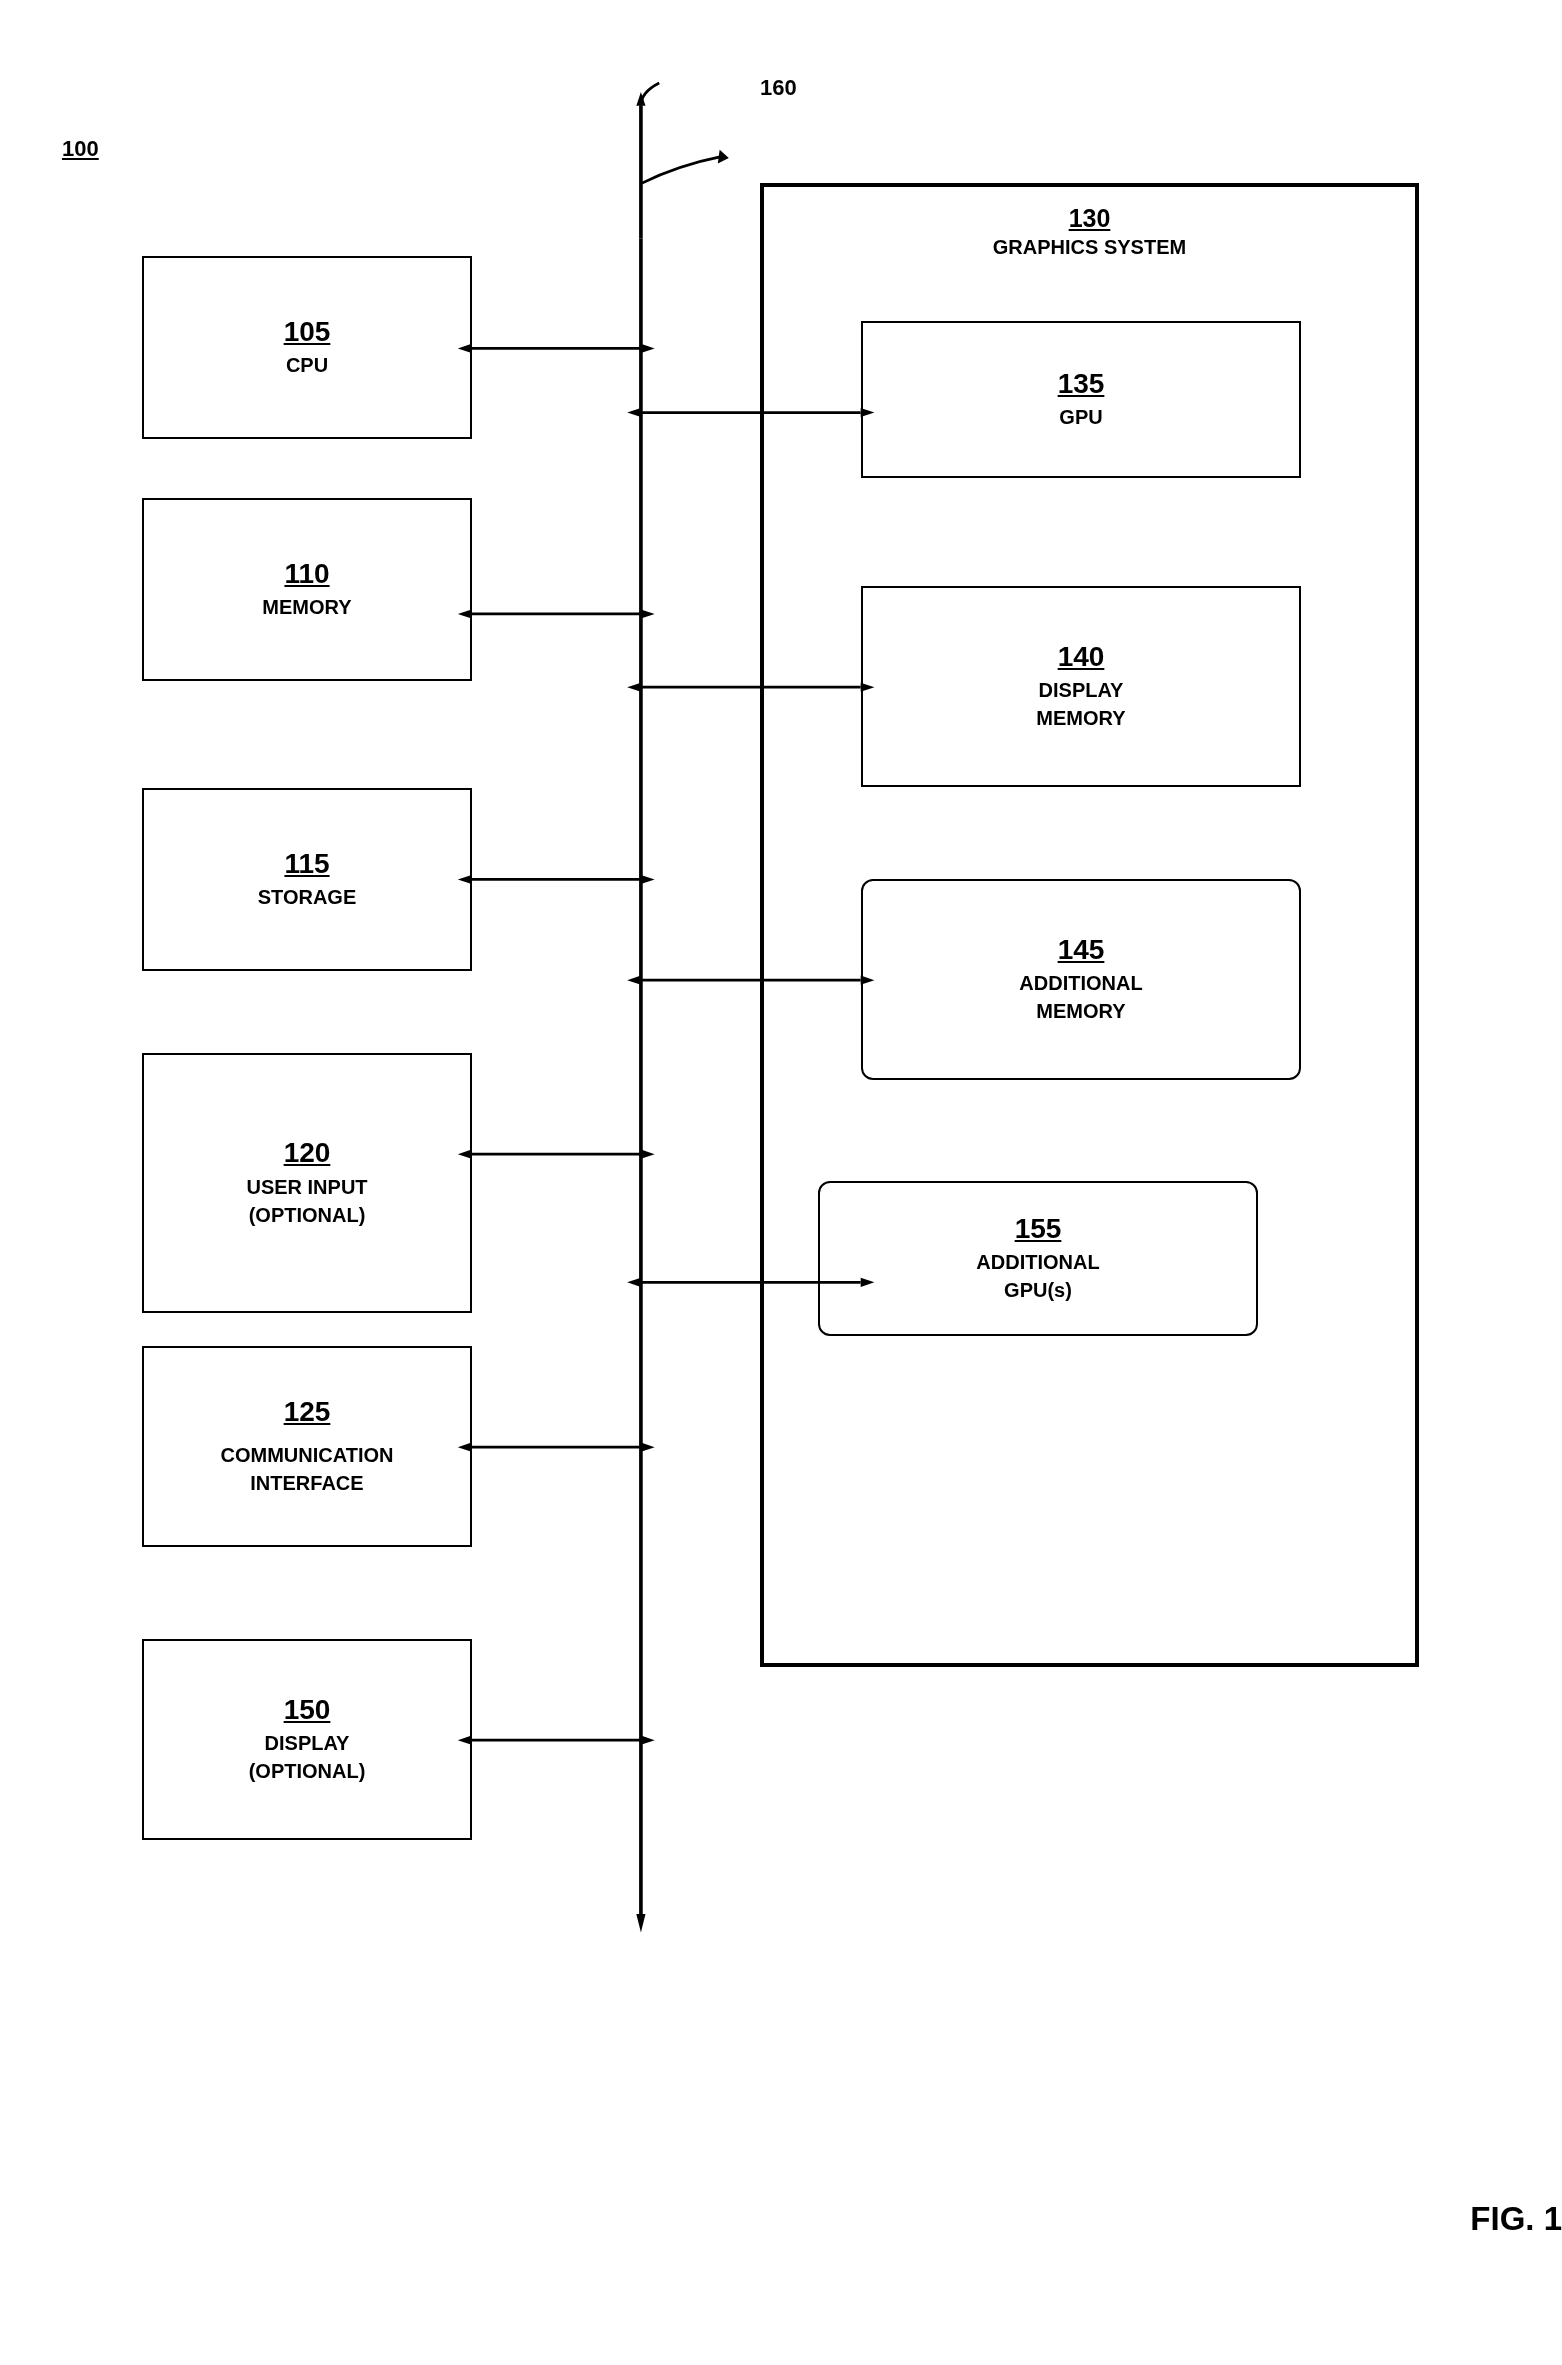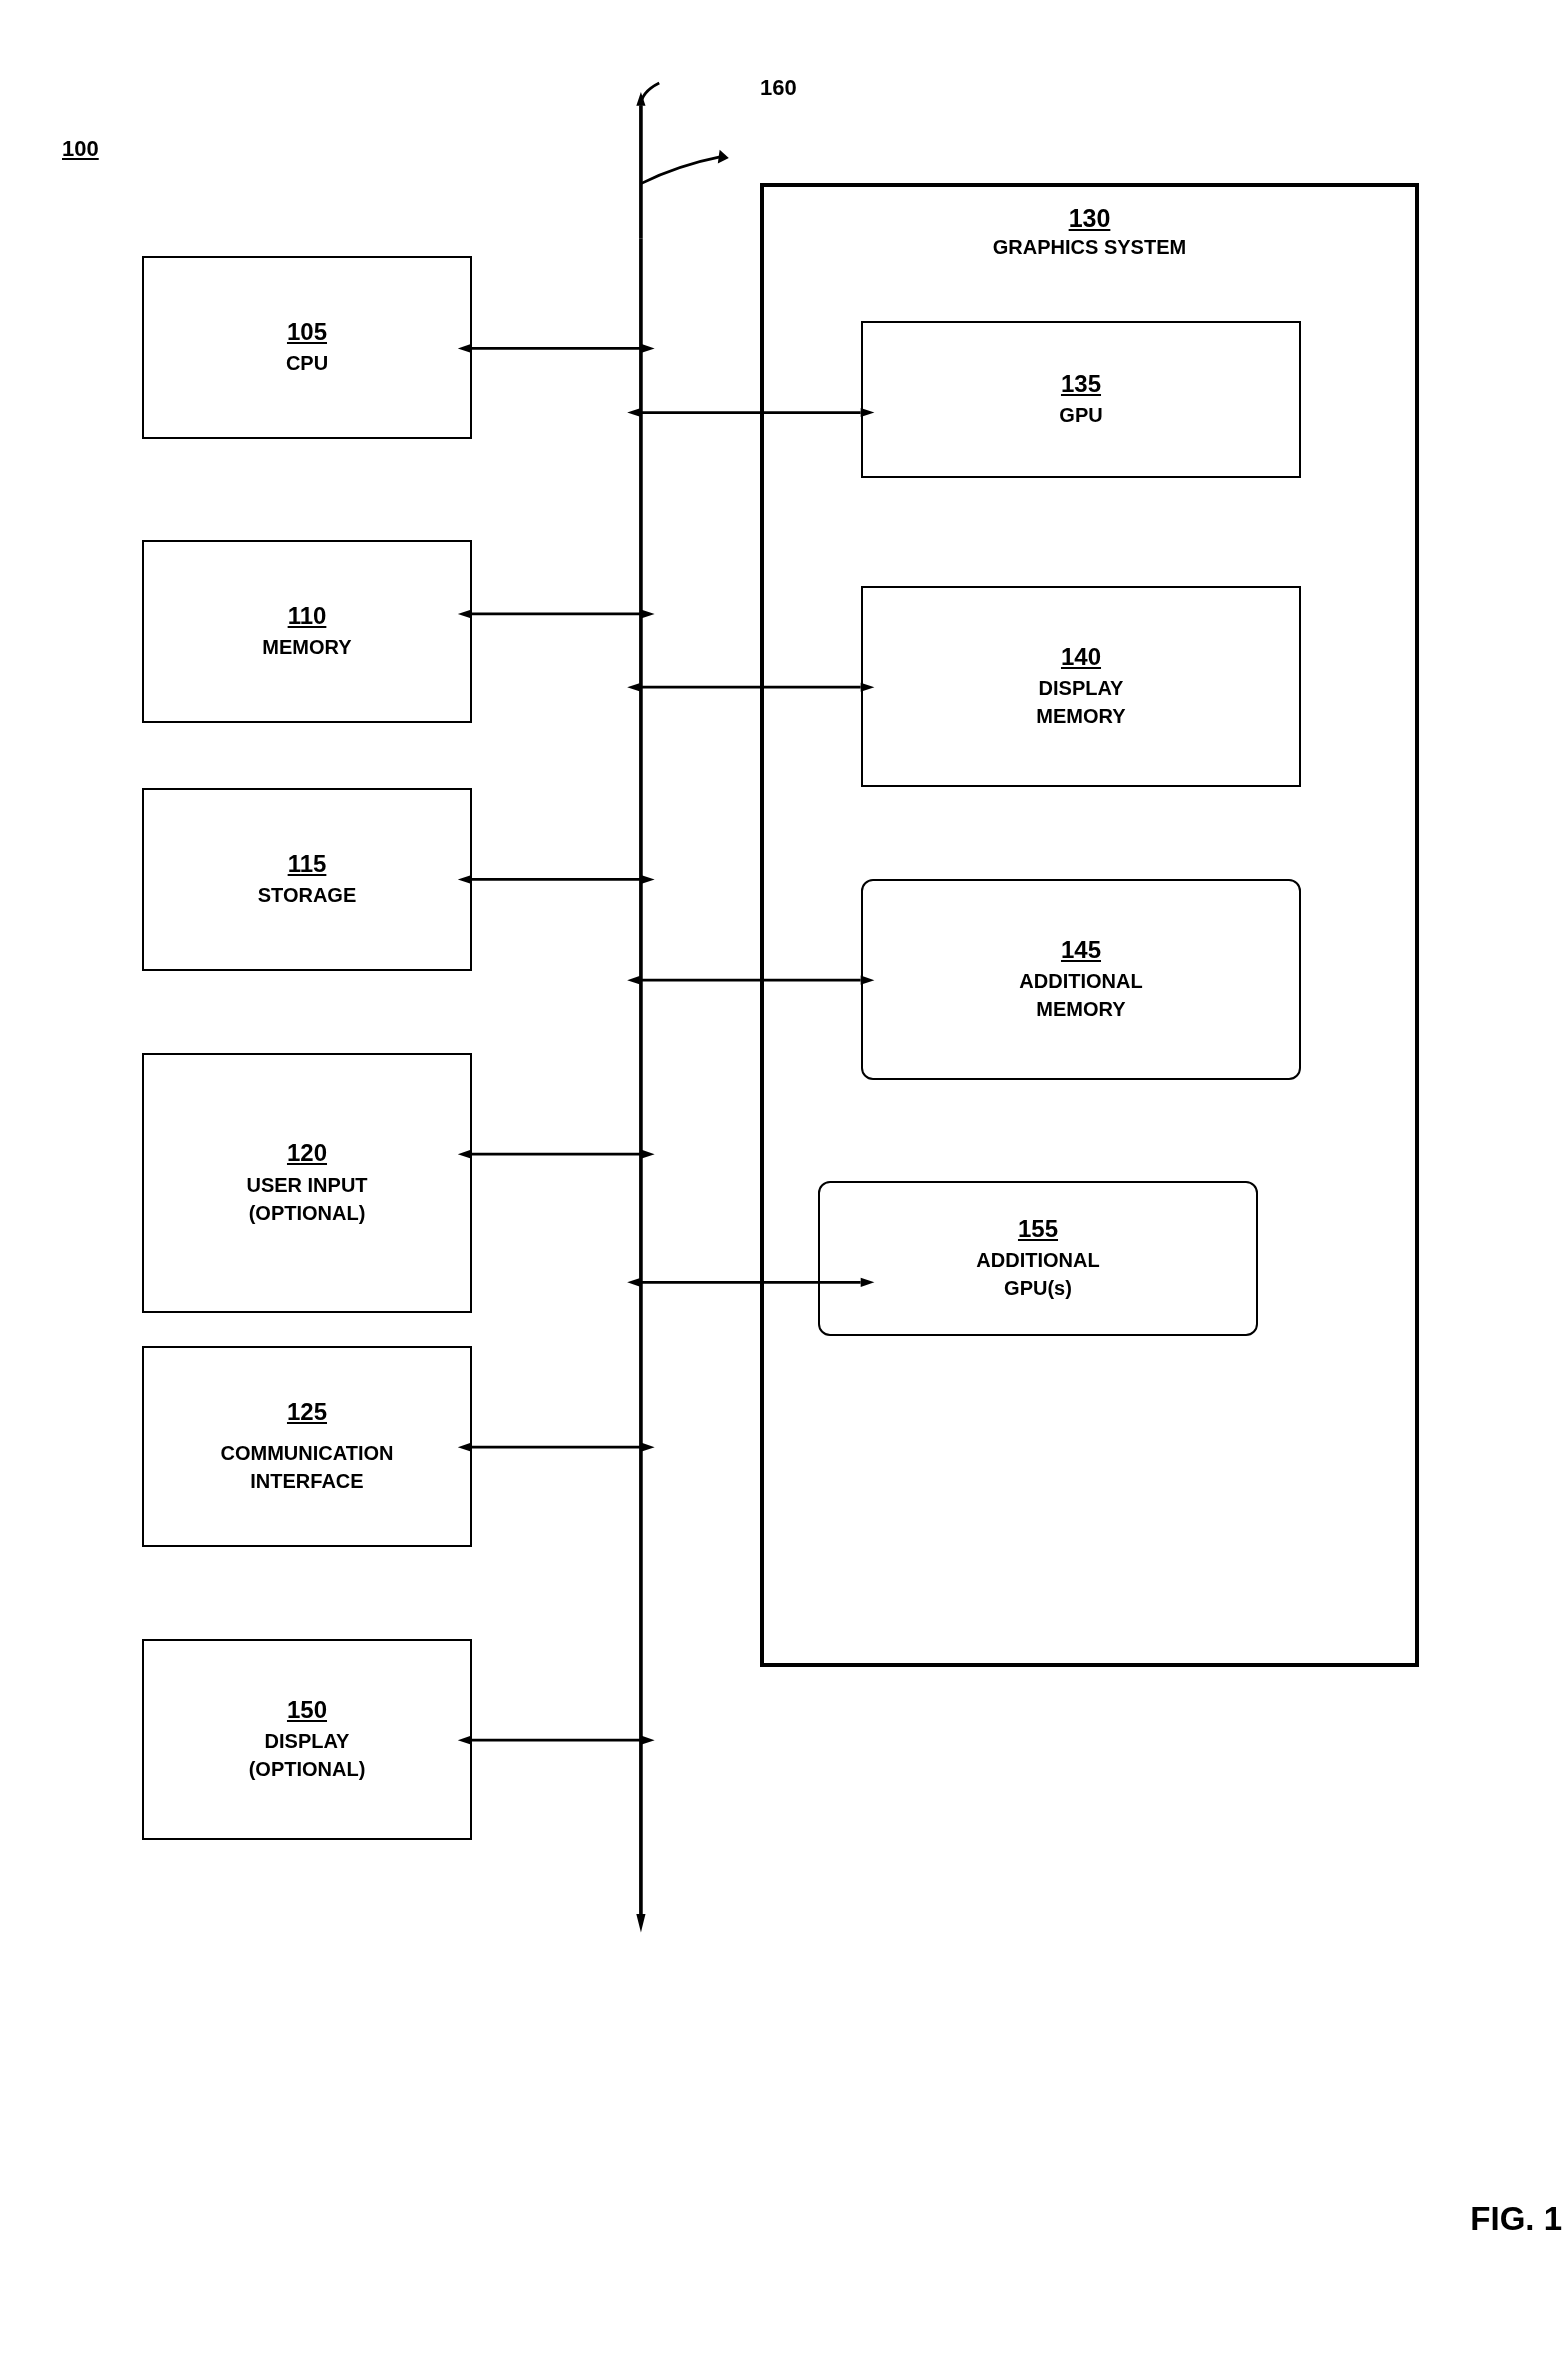--- a/index.html
+++ b/index.html
@@ -31,21 +31,21 @@
       align-items: center;
       justify-content: center;
       text-align: center;
     }
     .box-label {
       font-size: 20px;
       font-weight: bold;
       line-height: 1.4;
     }
     .box-num {
-      font-size: 24px;
+      font-size: 28px;
       font-weight: bold;
       text-decoration: underline;
       margin-bottom: 3.7px;
     }
     .graphics-system-outer {
       position: absolute;
       border: 4.6px solid #000;
       background: #fff;
     }
     .graphics-system-title {
@@ -89,21 +89,21 @@
       <span class="label-ref">130</span><br>
       <span class="box-label">GRAPHICS SYSTEM</span>
     </div>
   </div>
 
   <div class="box" style="top:256px; left:142px; width:330px; height:183px;">
     <div class="box-num">105</div>
     <div class="box-label">CPU</div>
   </div>
 
-  <div class="box" style="top:540px; left:142px; width:330px; height:183px;">
+  <div class="box" style="top:498px; left:142px; width:330px; height:183px;">
     <div class="box-num">110</div>
     <div class="box-label">MEMORY</div>
   </div>
 
   <div class="box" style="top:788px; left:142px; width:330px; height:183px;">
     <div class="box-num">115</div>
     <div class="box-label">STORAGE</div>
   </div>
 
   <div class="box" style="top:1053px; left:142px; width:330px; height:260px;text-align:center;">

